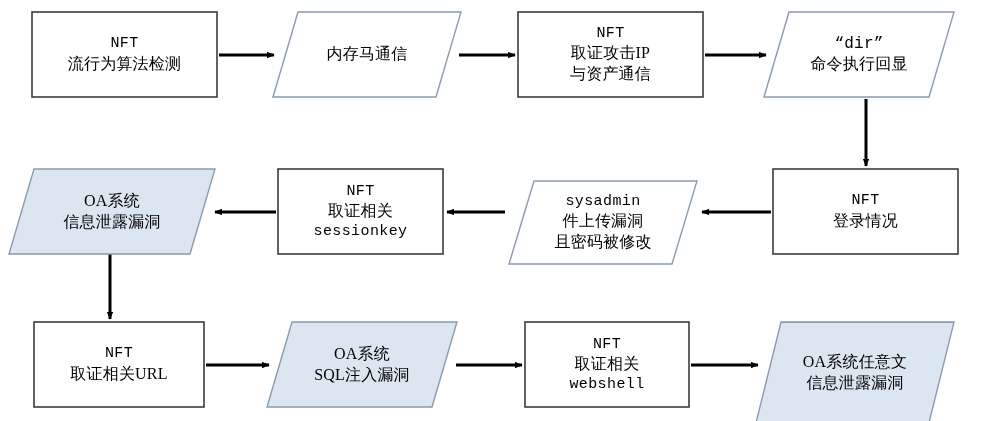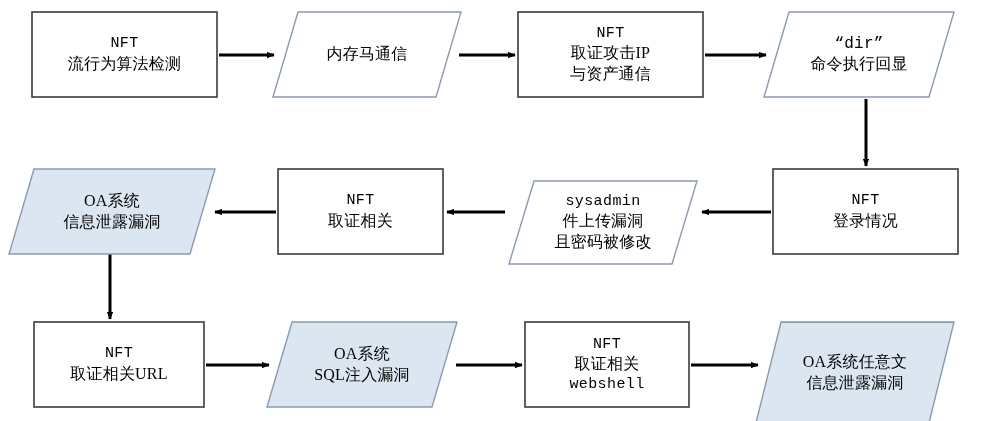--- a/index.html
+++ b/index.html
@@ -142,20 +142,21 @@
           <span class="ln">且密码被修改</span>
         </div>
       </div>
       <div class="node" style="left: 277px; top: 168px; width: 167px; height: 87px;">
         <svg class="shape" viewBox="0 0 167 87" preserveAspectRatio="none">
           <rect x="1" y="1" width="165" height="85" stroke="#3b3b3b" stroke-width="1.6" fill="#ffffff"></rect>
         </svg>
         <div class="lines">
           <span class="ln mono">NFT</span>
           <span class="ln">取证相关</span>
+          <span class="ln mono">sessionkey</span>
         </div>
       </div>
       <div class="node" style="left: 8px; top: 168px; width: 208px; height: 87px;">
         <svg class="shape" viewBox="0 0 208 87" preserveAspectRatio="none">
           <polygon points="26,1 207,1 182,86 1,86" stroke="#8a9bb0" stroke-width="1.4" fill="#dce6f1"></polygon>
         </svg>
         <div class="lines">
           <span class="ln">OA系统</span>
           <span class="ln">信息泄露漏洞</span>
         </div>

